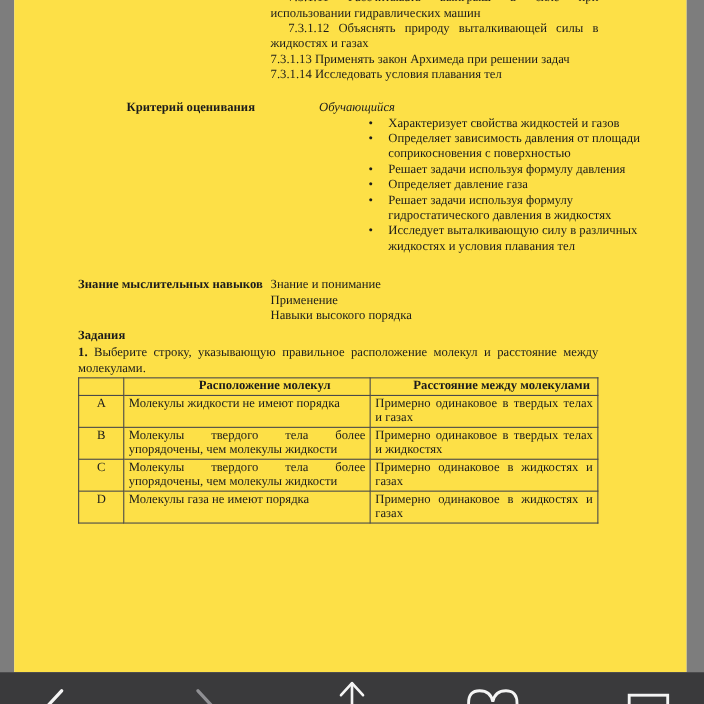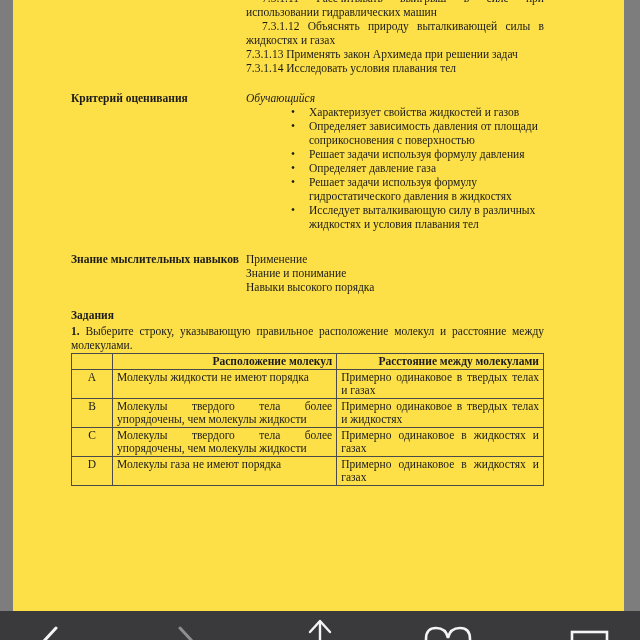--- a/index.html
+++ b/index.html
@@ -21,39 +21,39 @@
     font-size:11.5px;line-height:14px;
   }
   .content{padding-left:58px;padding-right:8px;width:487px;}
   .row{display:flex;}
   .label-col{width:175px;flex:0 0 175px;font-weight:bold;}
   .value-col{width:298px;flex:0 0 298px;}
   .jline{text-align:justify;text-align-last:justify;margin-left:16px;}
   .italic{font-style:italic;}
 
   .sec-objectives{margin-top:-9px;}
-  .sec-criteria{margin-top:16px;}
+  .sec-criteria{margin-top:16px;margin-left:44px;}
   .sec-skills{margin-top:21px;}
   .sec-time{margin-top:9px;}
-  .tasks-heading{margin-top:14px;font-weight:bold;}
+  .tasks-heading{margin-top:4px;font-weight:bold;}
   .question{margin-top:2px;text-align:justify;width:473px;}
   .question .qnum{font-weight:bold;}
 
   ul.bullets{list-style:none;margin:0;padding:0 0 0 38px;}
   ul.bullets li{position:relative;padding-left:25px;width:235px;text-align:left;}
   ul.bullets li::before{content:"\2022";position:absolute;left:7px;top:0;}
 
   table.qtable{
     border-collapse:collapse;margin-top:1px;width:473px;
     font-size:11.5px;line-height:13px;
   }
   table.qtable td,table.qtable th{
     border:1px solid #4a4a4a;padding:1px 4px;vertical-align:top;
   }
-  table.qtable th{font-weight:bold;text-align:right;padding-left:36px;}
+  table.qtable th{font-weight:bold;text-align:center;padding-left:36px;}
   td.letter{width:17px;text-align:center;}
   td.placement{width:225px;}
   td.distance{width:207px;}
   td.just{text-align:justify;}
 
   
   .toolbar{
     position:absolute;left:0;top:611px;width:640px;height:29px;
     background:#3a3a3c;overflow:hidden;
   }
@@ -93,22 +93,22 @@
           <li>Определяет давление газа</li>
           <li>Решает задачи используя формулу гидростатического давления в жидкостях</li>
           <li>Исследует выталкивающую силу в различных жидкостях и условия плавания тел</li>
         </ul>
       </div>
     </div>
 
     <div class="row sec-skills">
       <div class="label-col">Знание мыслительных навыков</div>
       <div class="value-col">
+        <div>Знание и понимание</div>
         <div>Применение</div>
-        <div>Знание и понимание</div>
         <div>Навыки высокого порядка</div>
       </div>
     </div>
 
 
     <div class="tasks-heading">Задания</div>
 
     <div class="question">
       <span class="qnum">1.</span><span> Выберите строку, указывающую правильное расположение молекул и расстояние между молекулами.</span>
     </div>

